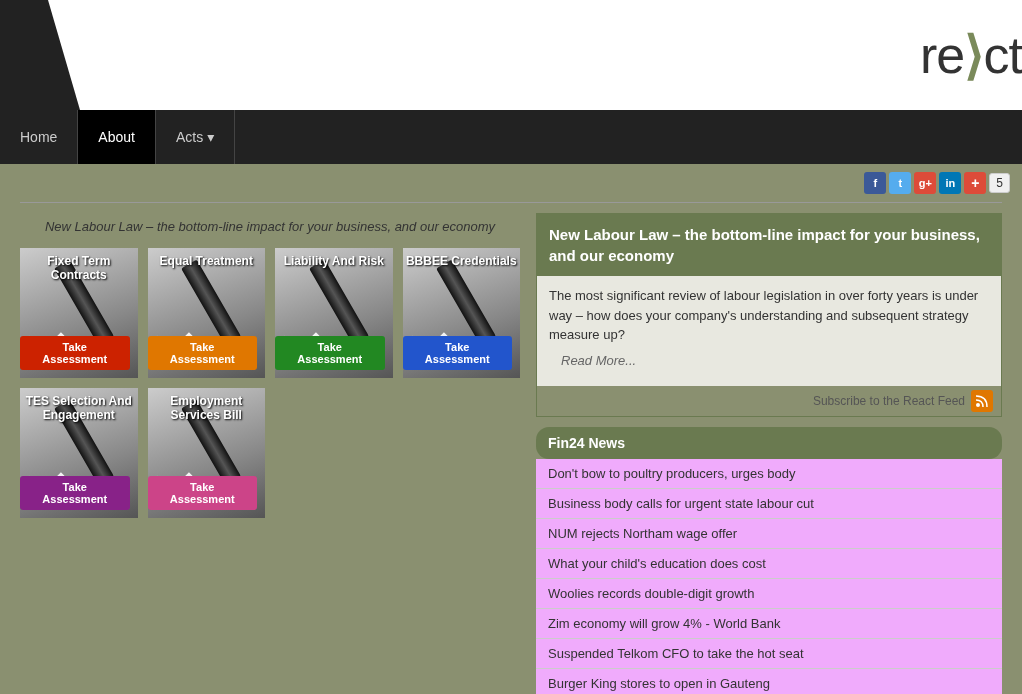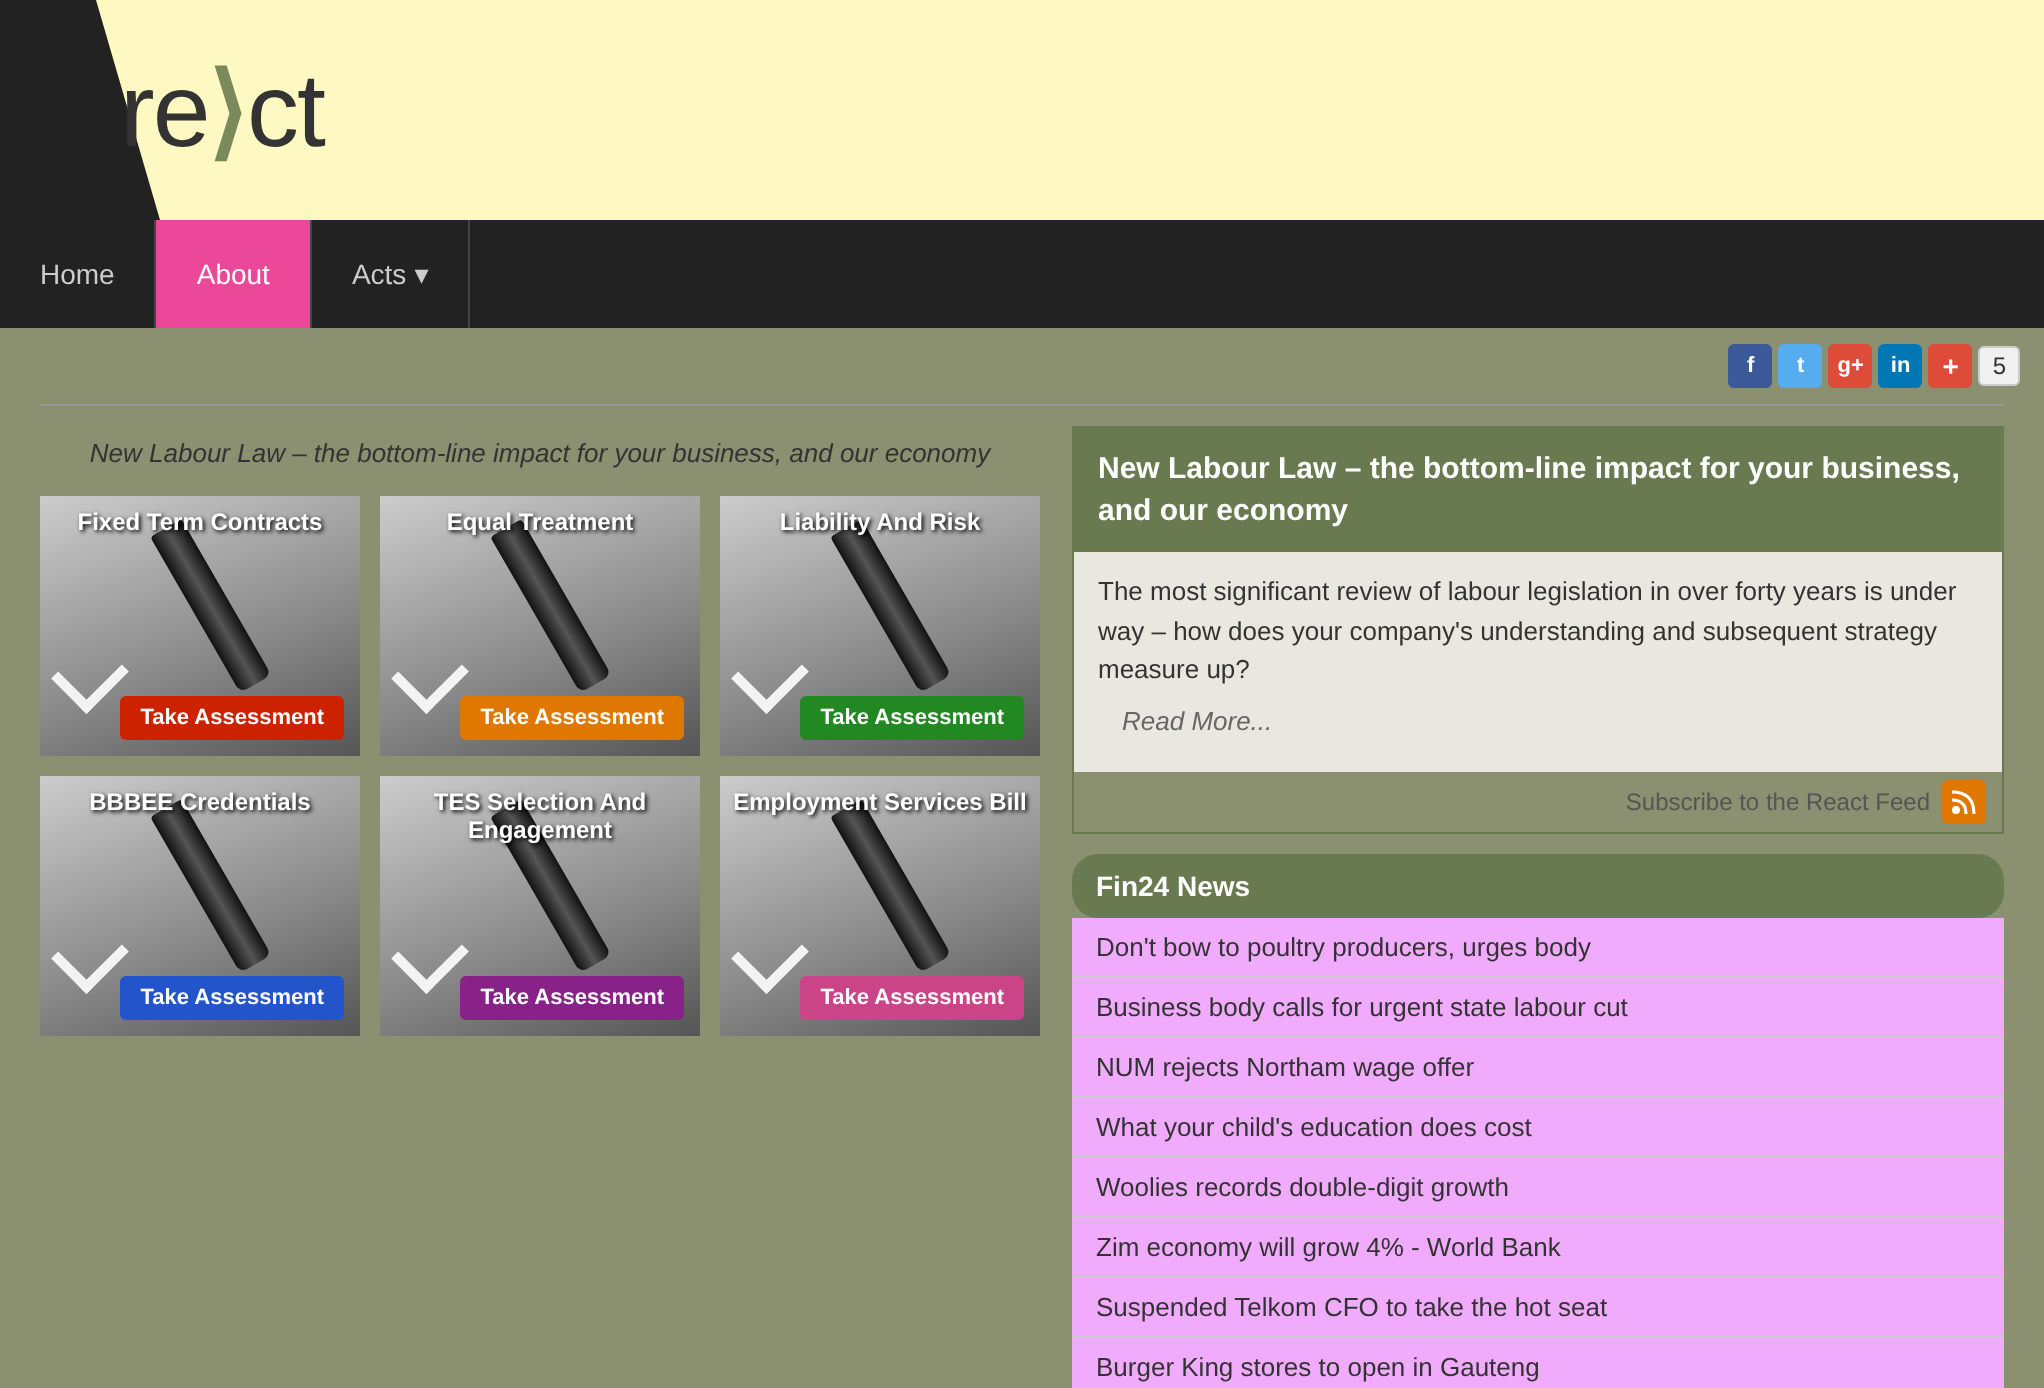--- a/index.html
+++ b/index.html
@@ -1,25 +1,26 @@
 <!DOCTYPE html>
 <html><head>
   <meta charset="utf-8">
   <style>
     * { margin: 0; padding: 0; box-sizing: border-box; }
     body { font-family: Arial, sans-serif; background: #8a9070; width: 1022px; }
 
     
     #header {
-      background: #fef9c3;
+      background: #ffffff;
       height: 110px;
       display: flex;
       align-items: center;
       padding-left: 40px;
       position: relative;
+      justify-content: flex-end;
     }
     #header::before {
       content: '';
       position: absolute;
       top: 0; left: 0;
       width: 80px; height: 110px;
       background: #222;
       clip-path: polygon(0 0, 60% 0, 100% 100%, 0 100%);
     }
     .logo-text {
@@ -46,21 +47,21 @@
     .nav-item {
       display: flex;
       align-items: center;
       padding: 0 20px;
       color: #ccc;
       font-size: 14px;
       cursor: pointer;
       text-decoration: none;
       border-right: 1px solid #444;
     }
-    .nav-item.about-item { background: #ec4899; color: white; }
+    .nav-item.about-item { background: #000000; color: white; }
     .nav-dropdown {
       display: flex;
       align-items: center;
       gap: 4px;
     }
 
     
     #social-bar {
       display: flex;
       justify-content: flex-end;
@@ -111,21 +112,21 @@
     .page-headline {
       text-align: center;
       font-size: 13px;
       color: #333;
       padding: 6px 0 14px 0;
       font-style: italic;
     }
 
     .assessment-grid {
       display: grid;
-      grid-template-columns: 1fr 1fr 1fr;
+      grid-template-columns: 1fr 1fr 1fr 1fr;
       gap: 10px;
     }
     .assessment-card {
       position: relative;
       height: 130px;
       overflow: hidden;
       background: #555;
       cursor: pointer;
     }
     

